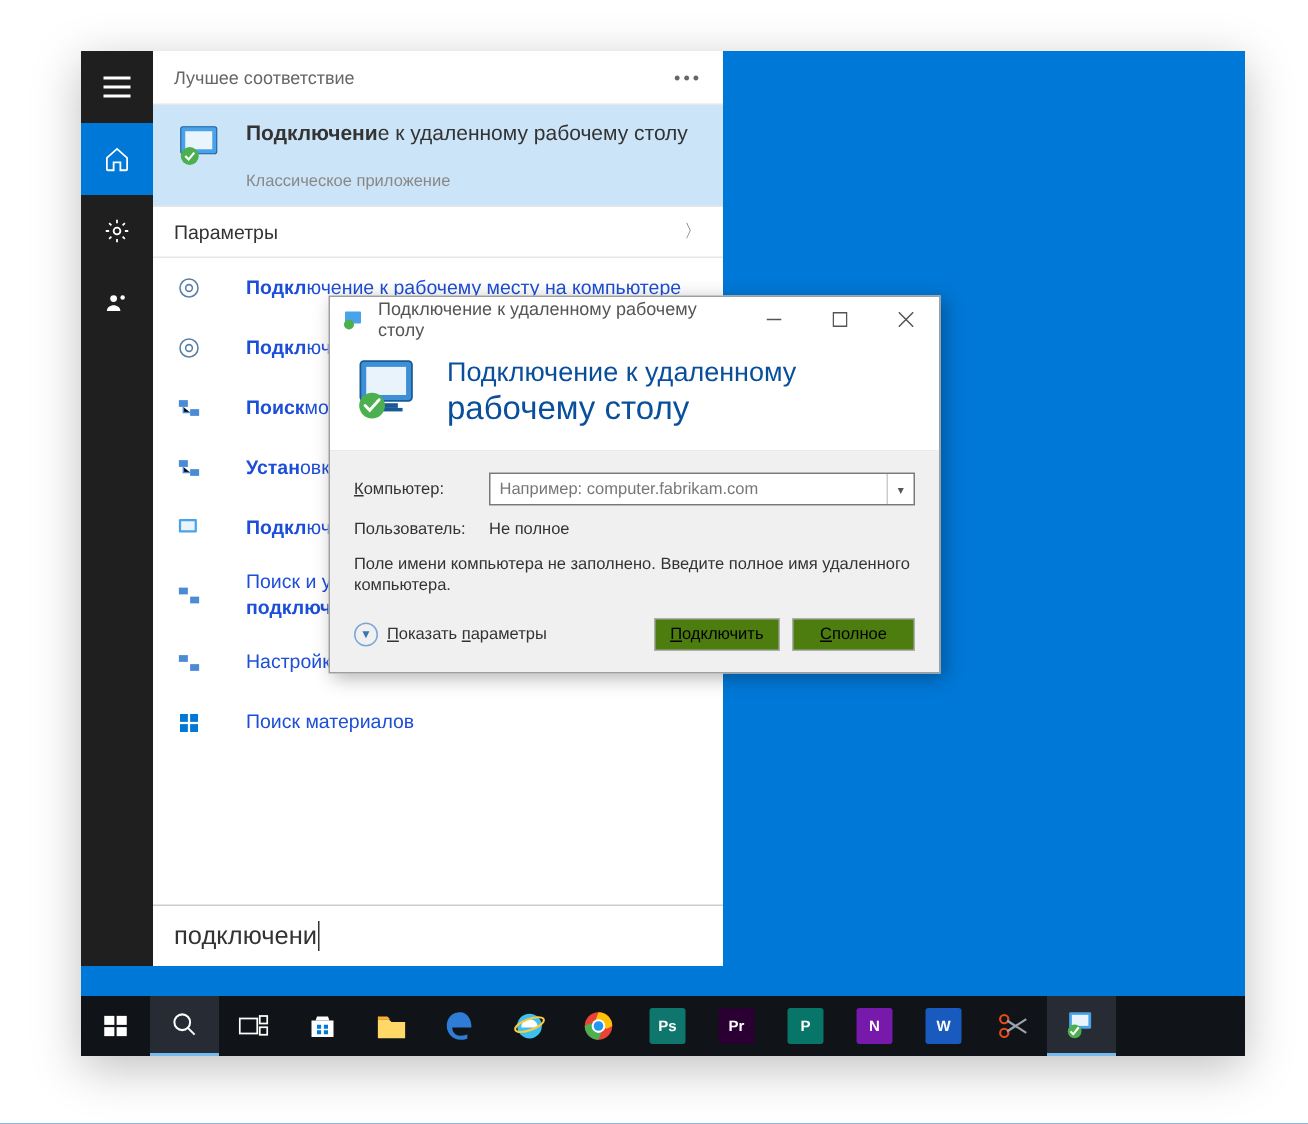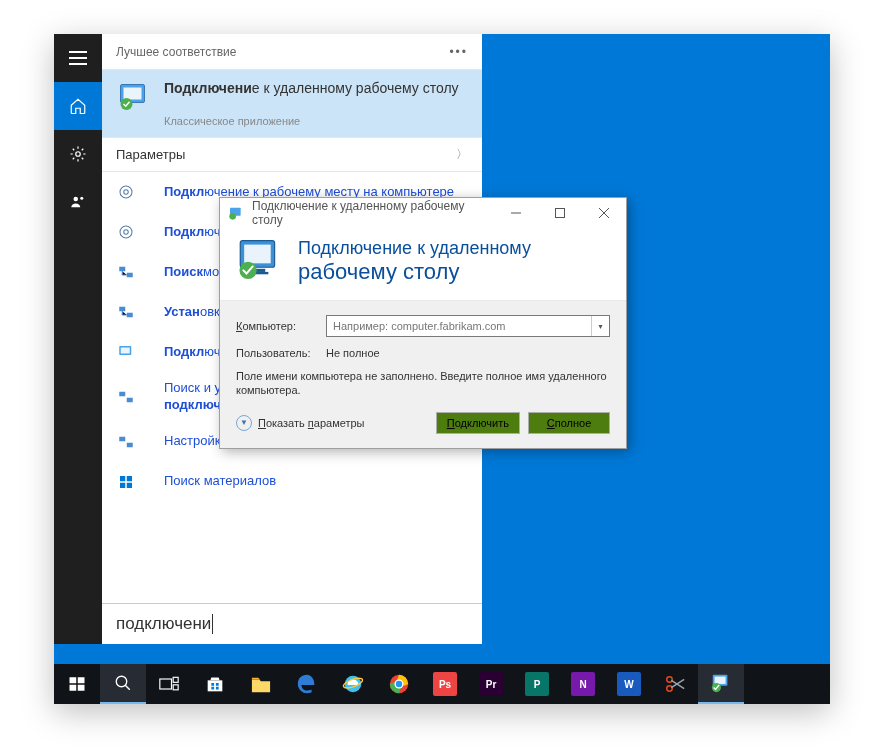--- a/index.html
+++ b/index.html
@@ -321,21 +321,21 @@
     <div class="tb-item">
       <svg width="22" height="22" viewBox="0 0 24 24">
           <circle cx="12" cy="12" r="10" fill="#ea4335"></circle>
           <path fill="#4caf50" d="M2 12a10 10 0 0010 10l3-8-9-4z"></path>
           <path fill="#ffc107" d="M22 12a10 10 0 00-10-10l-3 8 9 4z"></path>
           <circle cx="12" cy="12" r="5" fill="#fff"></circle>
           <circle cx="12" cy="12" r="3.5" fill="#2196f3"></circle>
         </svg>
     </div>
     <div class="tb-item">
-        <div class="app-ic" style="background:#ef4444">Ps</div>
+        <div class="app-ic" style="background:#0f766e">Ps</div>
       </div>
     <div class="tb-item">
         <div class="app-ic" style="background:#2a0033">Pr</div>
       </div>
     <div class="tb-item">
         <div class="app-ic" style="background:#077568">P</div>
       </div>
     <div class="tb-item">
         <div class="app-ic" style="background:#7719aa">N</div>
       </div>

